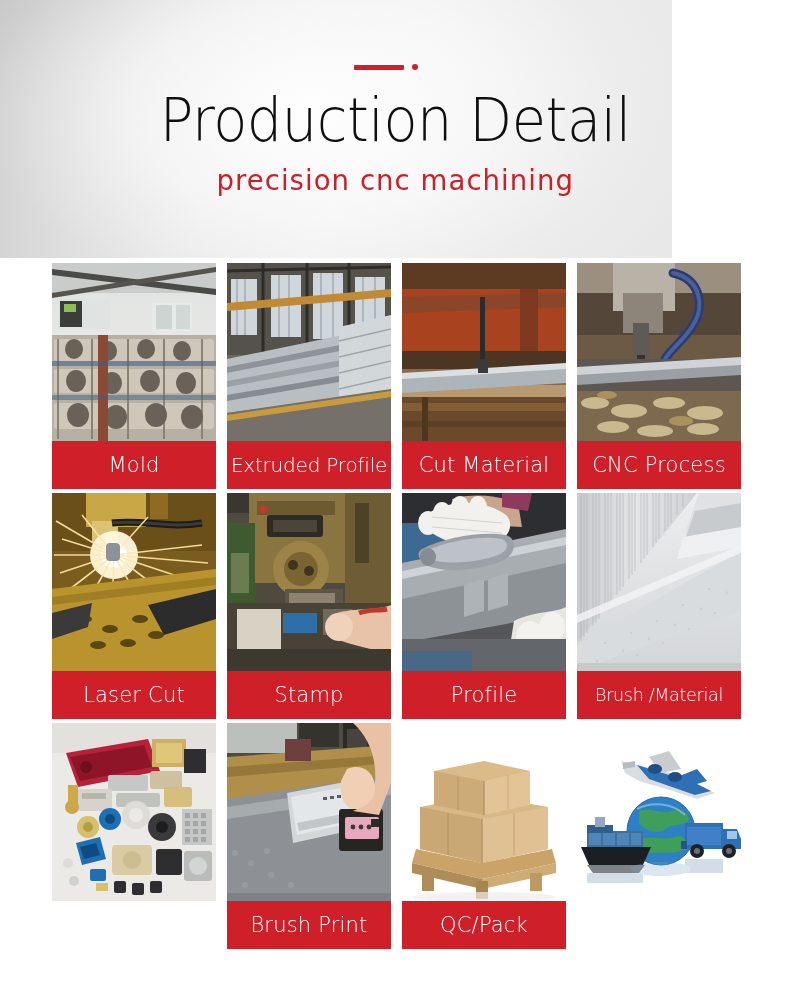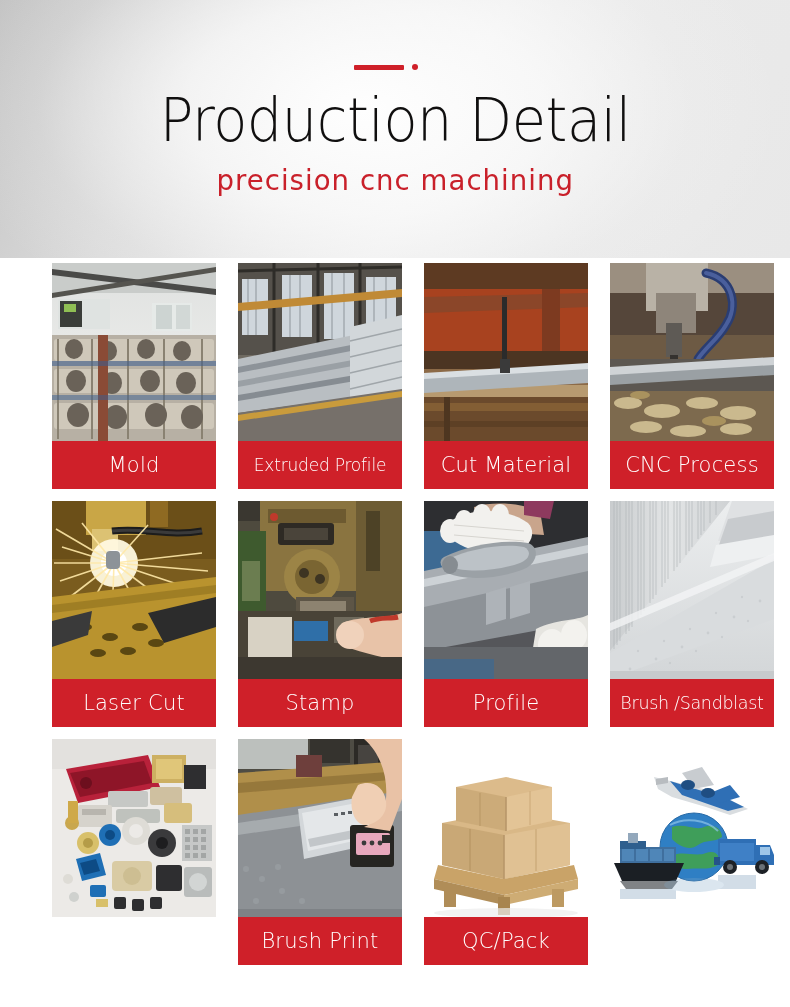--- a/index.html
+++ b/index.html
@@ -11,21 +11,21 @@
     height: 1007px;
     background: #ffffff;
     font-family: "Liberation Sans", sans-serif;
     overflow: hidden;
     position: relative;
   }
 
   
   .header {
     position: relative;
-    width: 790px;
+    width: 672px;
     height: 258px;
     background:
       radial-gradient(ellipse 560px 330px at 46% 42%,
          rgba(255,255,255,0.96) 0%,
          rgba(252,252,252,0.72) 32%,
          rgba(246,246,246,0.18) 58%,
          rgba(246,246,246,0.0) 75%),
       linear-gradient(118deg,
          #c3c3c3 0%,
          #cccccc 10%,
@@ -102,22 +102,22 @@
 
   
   .grid {
     position: absolute;
     left: 52px;
     top: 263px;
     width: 686px;
   }
   .grid-row {
     display: flex;
-    gap: 22px;
-    margin-bottom: 12px;
+    gap: 11px;
+    margin-bottom: 4px;
   }
   .card {
     width: 164px;
     display: flex;
     flex-direction: column;
   }
   .card-thumb {
     width: 164px;
     height: 178px;
     overflow: hidden;
@@ -139,21 +139,21 @@
     font-size: 21px;
     font-weight: 300;
     letter-spacing: 0.2px;
     font-family: "DejaVu Sans", "Liberation Sans", sans-serif;
     white-space: nowrap;
     overflow: hidden;
     padding: 0 4px;
     box-sizing: border-box;
   }
   .card-label.tight {
-    font-size: 17px;
+    font-size: 20px;
     letter-spacing: -0.2px;
   }
   .card-label.tighter {
     font-size: 17.5px;
     letter-spacing: -0.3px;
   }
 </style>
 </head>
 <body>
 
@@ -520,21 +520,21 @@
               <circle cx="28" cy="150" r="1.2"></circle>
             <circle cx="54" cy="140" r="1.2"></circle>
               <circle cx="80" cy="128" r="1.2"></circle>
             <circle cx="106" cy="112" r="1.2"></circle>
               <circle cx="132" cy="96" r="1.2"></circle>
           </g>
           <path d="M0 122 L164 52 L164 60 L0 130 Z" fill="#f2f4f5" opacity="0.8"></path>
           <rect x="0" y="170" width="164" height="8" fill="#c7cacc"></rect>
         </svg>
       </div>
-      <div class="card-label tighter">Brush /Sandblast</div>
+      <div class="card-label tighter">Brush /Material</div>
     </div>
 
   </div>
 
   <div class="grid-row">
 
     <div class="card">
       <div class="card-thumb">
         <svg viewBox="0 0 164 178" preserveAspectRatio="none">
           <rect width="164" height="178" fill="#eceae7"></rect>

